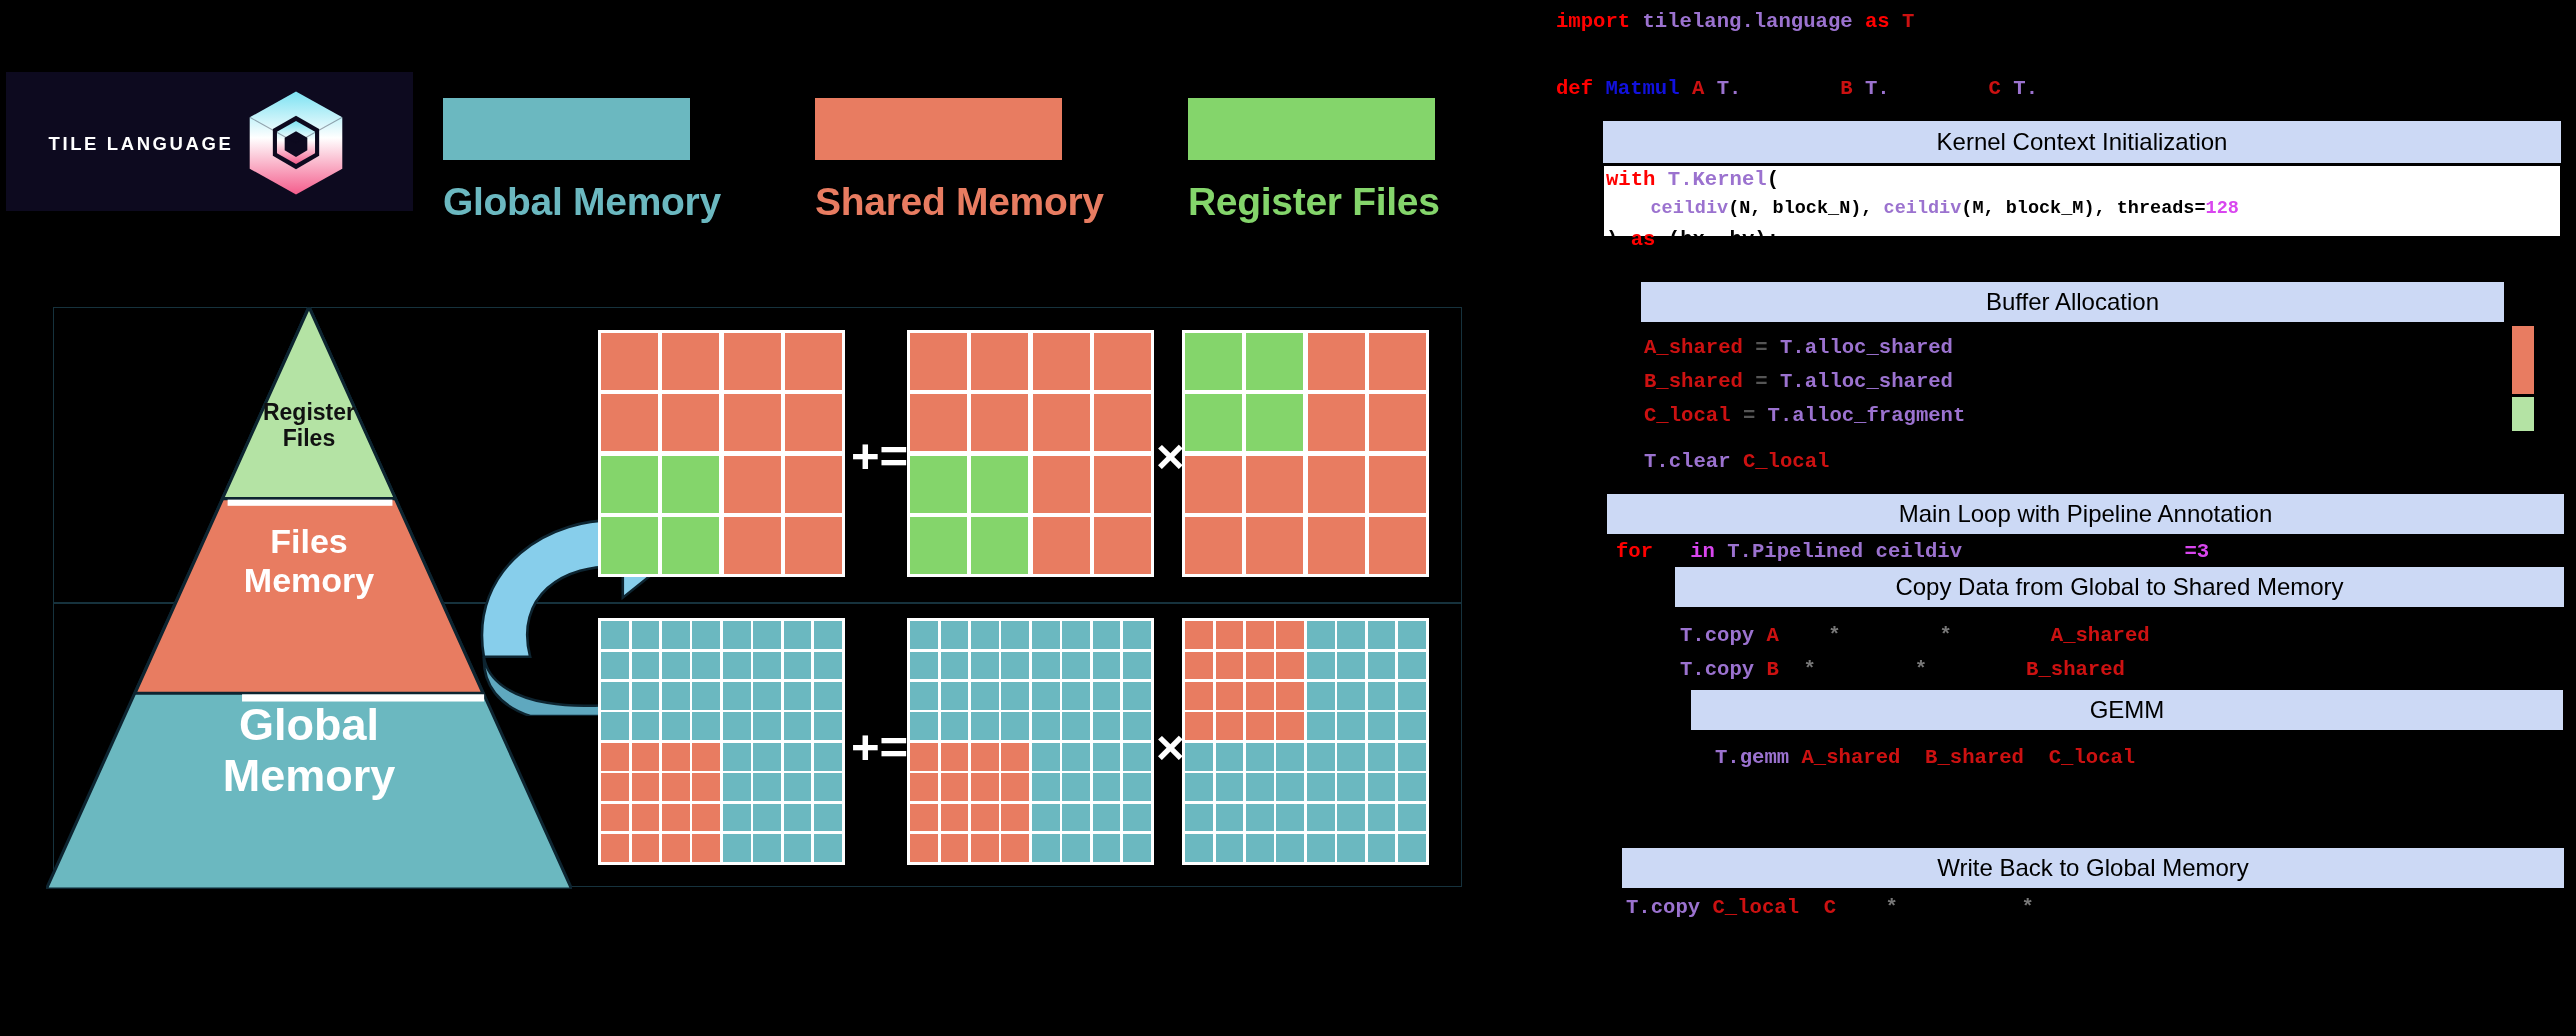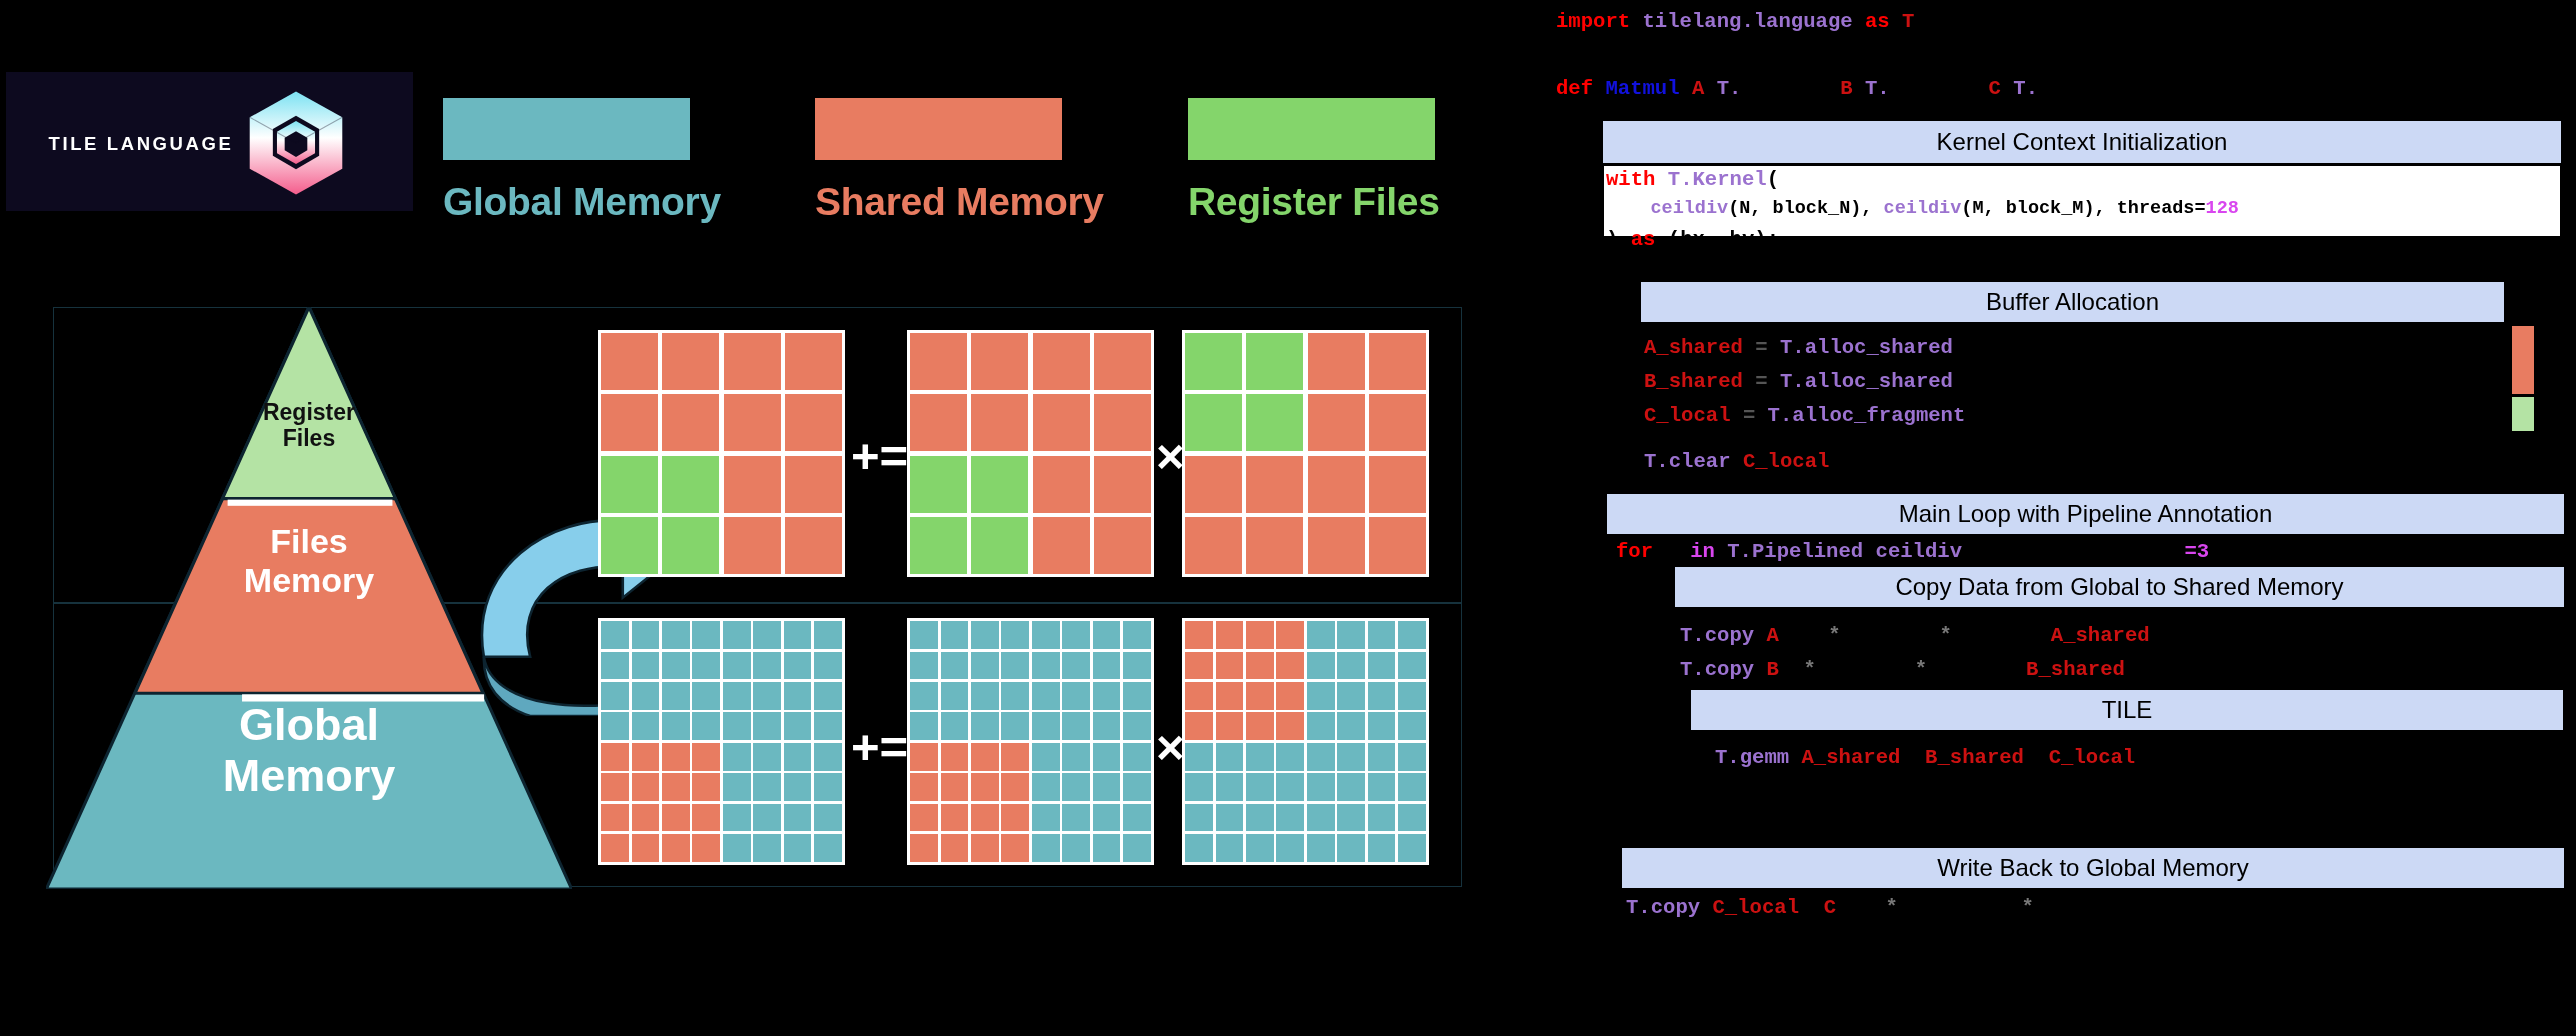--- a/index.html
+++ b/index.html
@@ -444,20 +444,20 @@
     <div class="swatch-right" style="left:1002px; top:326px; width:21.6px; height:68px; background:#E87C61;"></div>
     <div class="swatch-right" style="left:1002px; top:397px; width:21.6px; height:34px; background:#B4E3A4;"></div>
 
     <div class="sec-header" style="left:97px; top:494px; width:957px; height:40px;">Main Loop with Pipeline Annotation</div>
     <div class="code-line" style="left:106px; top:540px;"><span class="kw">for</span>   <span class="num">in</span> <span class="fn">T.Pipelined ceildiv</span><span class="blk">                  </span><span class="num">=3</span></div>
 
     <div class="sec-header" style="left:165px; top:567px; width:889px; height:40px;">Copy Data from Global to Shared Memory</div>
     <div class="code-line" style="left:170px; top:624px;"><span class="fn">T.copy</span> <span class="id">A</span>    <span class="star">*</span>        <span class="star">*</span>        <span class="id">A_shared</span></div>
     <div class="code-line" style="left:170px; top:658px;"><span class="fn">T.copy</span> <span class="id">B</span>  <span class="star">*</span>        <span class="star">*</span>        <span class="id">B_shared</span></div>
 
-    <div class="sec-header" style="left:181px; top:690px; width:872px; height:40px;">TILE</div>
+    <div class="sec-header" style="left:181px; top:690px; width:872px; height:40px;">GEMM</div>
     <div class="code-line" style="left:205px; top:746px;"><span class="fn">T.gemm</span> <span class="id">A_shared</span>  <span class="id">B_shared</span>  <span class="id">C_local</span></div>
 
     <div class="sec-header" style="left:112px; top:848px; width:942px; height:40px;">Write Back to Global Memory</div>
     <div class="code-line" style="left:116px; top:896px;"><span class="fn">T.copy</span> <span class="id">C_local</span>  <span class="id">C</span>    <span class="star">*</span>          <span class="star">*</span></div>
   </div>
 </div>
 
 
 </body></html>

